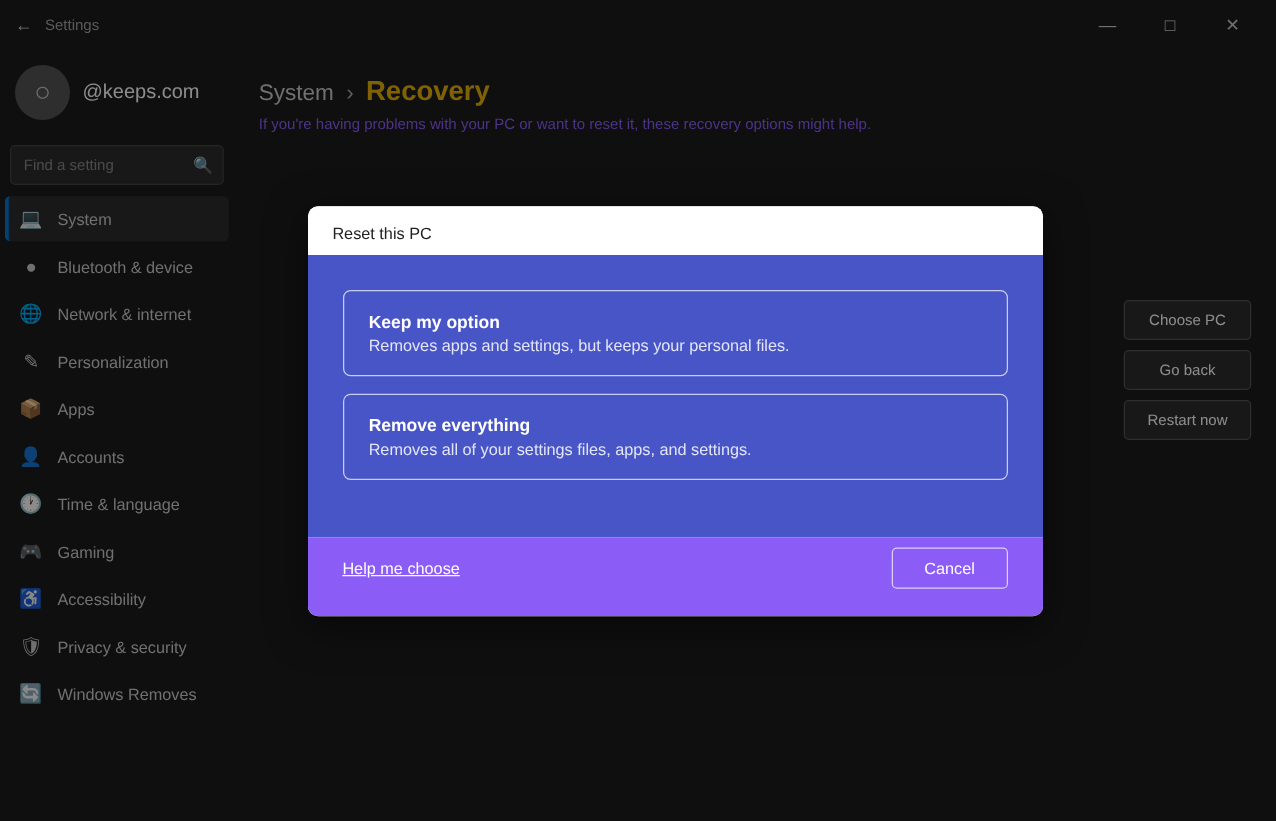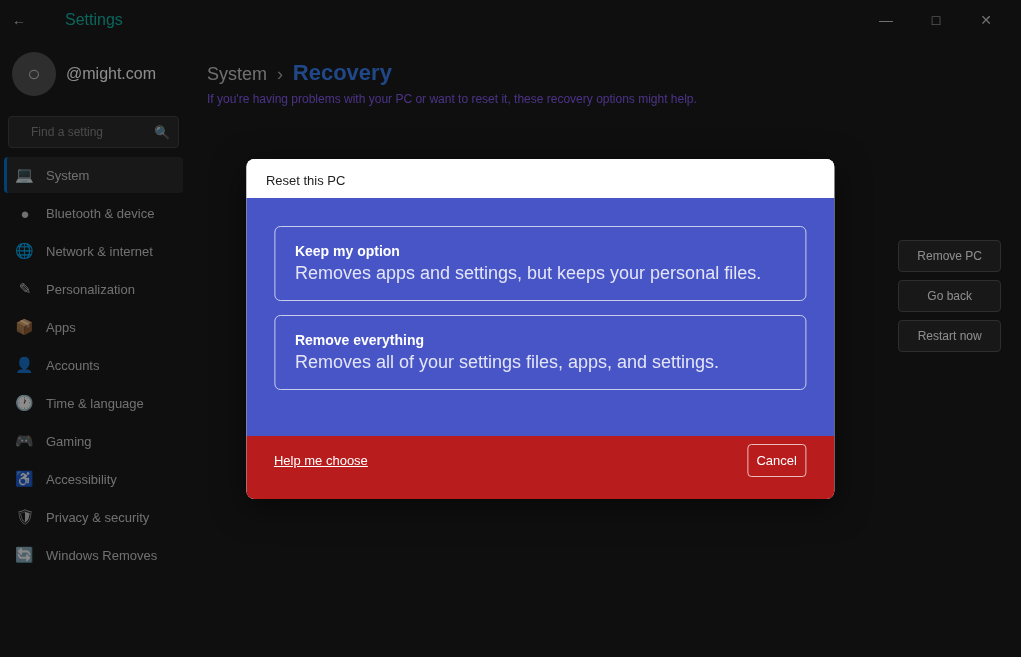--- a/index.html
+++ b/index.html
@@ -21,23 +21,22 @@
       align-items: center;
       padding: 0 12px;
       justify-content: space-between;
     }
     .title-bar-left {
       display: flex;
       align-items: center;
       gap: 10px;
     }
     .title-bar-title {
-      font-size: 16px;
-      color: #14b8a6;
-      margin-left: 29px;
+      font-size: 12px;
+      color: #a3a3a3;
     }
     .title-bar-controls {
       display: flex;
       gap: 4px;
     }
     .title-bar-btn {
       width: 46px;
       height: 30px;
       background: transparent;
       border: none;
@@ -96,21 +95,21 @@
       margin: 0 8px 8px 8px;
       position: relative;
     }
     .search-input {
       width: 100%;
       height: 32px;
       background: #2d2d2d;
       border: 1px solid #444;
       border-radius: 4px;
       color: #ccc;
-      padding: 0 30px 0 22px;
+      padding: 0 30px 0 10px;
       font-size: 12px;
       outline: none;
     }
     .search-input::placeholder { color: #888; }
     .search-icon-wrap {
       position: absolute;
       right: 8px;
       top: 50%;
       transform: translateY(-50%);
       color: #888;
@@ -158,21 +157,21 @@
       padding: 20px 20px 16px 0;
     }
     .breadcrumb {
       font-size: 14px;
       color: #aaa;
       margin-bottom: 4px;
     }
     .breadcrumb span.current {
       font-size: 22px;
       font-weight: 700;
-      color: #3b82f6;
+      color: #eab308;
     }
     .breadcrumb span.separator {
       font-size: 18px;
       margin: 0 6px;
       color: #aaa;
     }
     .breadcrumb span.parent {
       font-size: 18px;
       color: #ccc;
     }
@@ -233,45 +232,45 @@
       background: transparent;
       transition: background 0.15s;
     }
     .dialog-option-title {
       font-size: 14px;
       font-weight: 700;
       color: #fff;
       margin-bottom: 4px;
     }
     .dialog-option-desc {
-      font-size: 18px;
+      font-size: 13px;
       color: rgba(255,255,255,0.85);
     }
     .dialog-footer {
-      background: #b91c1c;
+      background: #8b5cf6;
       padding: 8px 28px 22px 28px;
       display: flex;
       justify-content: space-between;
       align-items: center;
     }
     .help-link {
       font-size: 13px;
       color: #fff;
       text-decoration: underline;
       cursor: pointer;
       background: none;
       border: none;
     }
     .cancel-btn {
       background: transparent;
       border: 1.5px solid rgba(255,255,255,0.7);
       border-radius: 4px;
       color: #fff;
       font-size: 13px;
-      padding: 8px 8px;
+      padding: 8px 25px;
       cursor: pointer;
     }
 
     
     .right-buttons {
       position: absolute;
       right: 0;
       top: 200px;
       display: flex;
       flex-direction: column;
@@ -303,21 +302,21 @@
     <button class="title-bar-btn close">✕</button>
   </div>
 </div>
 
 <div class="app-container">
 
   <div class="sidebar">
 
     <div class="user-profile">
       <div class="avatar">○</div>
-      <div>@might.com</div>
+      <div>@keeps.com</div>
     </div>
 
     <div class="search-container">
       <input class="search-input" type="text" placeholder="Find a setting" style="">
       <span class="search-icon-wrap">🔍</span>
     </div>
 
     <div class="nav-item active">
       <span class="nav-icon">💻</span>
       <span>System</span>
@@ -370,21 +369,21 @@
     <div class="page-header">
       <div class="breadcrumb">
         <span class="parent">System</span>
         <span class="separator">›</span>
         <span class="current">Recovery</span>
       </div>
       <div class="page-description">If you're having problems with your PC or want to reset it, these recovery options might help.</div>
     </div>
 
     <div class="right-buttons">
-      <button class="side-btn">Remove PC</button>
+      <button class="side-btn">Choose PC</button>
       <button class="side-btn">Go back</button>
       <button class="side-btn">Restart now</button>
     </div>
 
   </div>
 
 </div>
 
 <div class="overlay-backdrop"></div>
 

